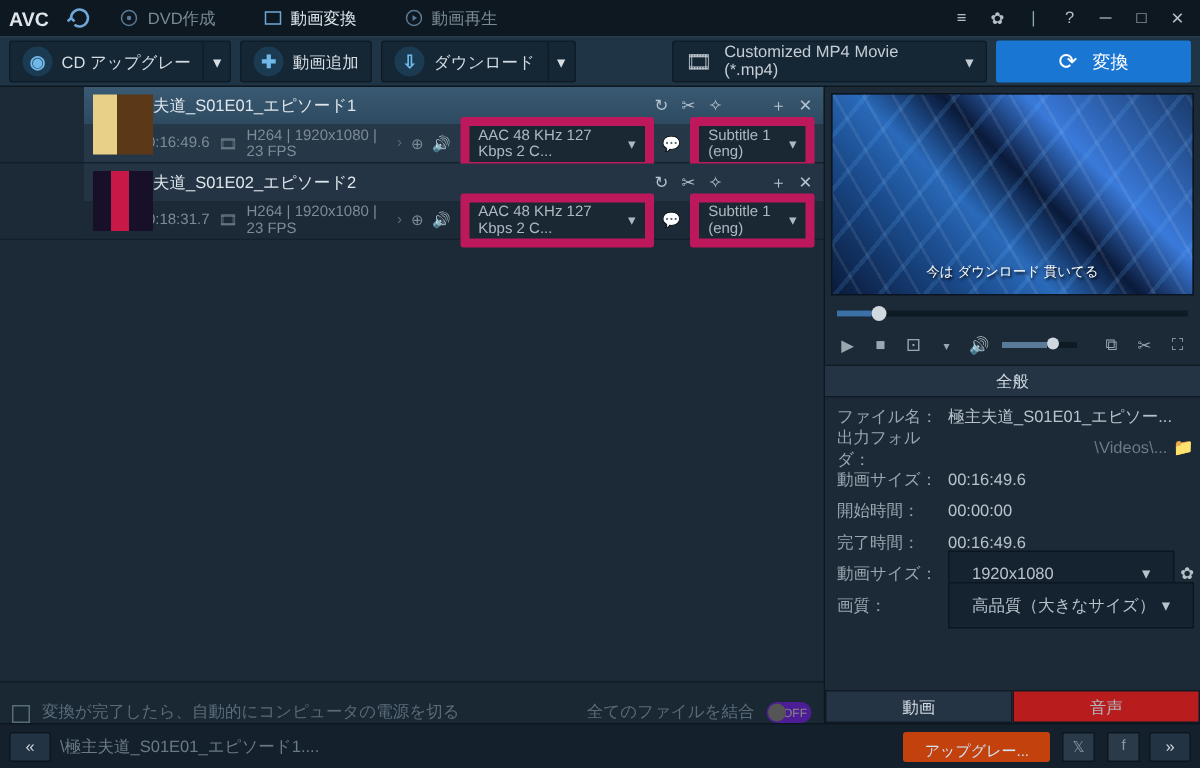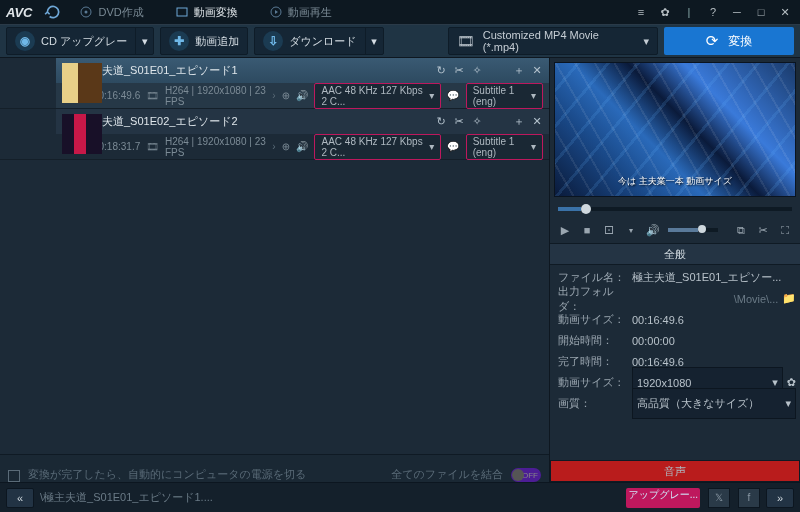--- a/index.html
+++ b/index.html
@@ -1,18 +1,18 @@
 <!DOCTYPE html>
 <html><head>
 <meta charset="utf-8">
 <style>
 *{margin:0;padding:0;box-sizing:border-box;font-family:"Meiryo","Yu Gothic",sans-serif;user-select:none}
 body{width:800px;height:512px;background:#1a2530;color:#aeb8c0;font-size:11px;overflow:hidden}
 .titlebar{height:24px;background:#0d1821;display:flex;align-items:center;padding:0 6px;gap:4px}
-.logo{font-weight:bold;color:#e0e6ea;font-size:13px;margin-right:6px;font-style:italic}
+.logo{font-weight:bold;color:#e0e6ea;font-size:13px;margin-right:6px;}
 .tab{display:flex;align-items:center;gap:6px;padding:0 14px;height:24px;color:#7a8a95;font-size:11px;cursor:pointer}
 .tab.active{color:#e0e6ea}
 .tab-icon{width:12px;height:12px;display:inline-flex;align-items:center;justify-content:center}
 .spacer{flex:1}
 .sysbtn{width:18px;height:18px;display:inline-flex;align-items:center;justify-content:center;color:#b5bdc2;cursor:pointer;margin-left:2px}
 .toolbar{height:34px;background:#1f3444;display:flex;align-items:center;padding:3px 6px;gap:6px;border-top:1px solid #2a3a48;border-bottom:1px solid #0e1720}
 .btn{display:flex;align-items:center;background:#152635;border:1px solid #0e1c28;height:28px;border-radius:2px;color:#d5dde3;font-size:11px;cursor:pointer}
 .btn .caret{width:18px;display:flex;align-items:center;justify-content:center;border-left:1px solid #0e1c28;height:100%}
 .btn-main{display:flex;align-items:center;gap:6px;padding:0 8px;height:100%}
 .btn-icon{width:20px;height:20px;border-radius:50%;background:#1b3b52;display:flex;align-items:center;justify-content:center;color:#6fb8e8;font-size:12px;font-weight:bold}
@@ -23,21 +23,21 @@
 .list{flex:1;overflow:auto;background:#1c2a37}
 .item{border-bottom:1px solid #141f29}
 .item.sel .item-head{background:linear-gradient(#3a5a73,#2d4a60)}
 .item-head{height:25px;display:flex;align-items:center;padding:0 6px;gap:6px;background:#243444;color:#dfe6eb;font-size:11px}
 .item-head .mini{width:12px;height:12px;cursor:pointer;display:flex;align-items:center;justify-content:center;color:#b4c2cd}
 .item-body{height:25px;display:flex;align-items:center;padding:0 6px;gap:6px;font-size:10px;color:#7c8b96;background:#1c2a37}
 .item.sel .item-body{background:#263847}
 .thumb{width:40px;height:40px;background:#000;position:absolute;margin-left:6px;margin-top:5px}
 .item{position:relative;padding-left:56px}
 .chk{width:12px;height:12px;border:1px solid #5a6b78;background:#2a3a48;display:flex;align-items:center;justify-content:center;font-size:9px;color:#cfd8de}
-.pill{display:flex;align-items:center;gap:4px;background:#1a2834;border:1px solid #be185d;padding:1px 6px;border-radius:2px;color:#aeb8c0}
+.pill{display:flex;align-items:center;gap:4px;background:#1a2834;border:6px solid #be185d;padding:1px 6px;border-radius:2px;color:#aeb8c0}
 .left-foot{height:28px;background:#1a2834;border-top:1px solid #0f1a24;display:flex;align-items:flex-end;padding:0 8px;gap:8px;font-size:11px;color:#5a6b78}
 .switch{width:30px;height:14px;background:#4c1d95;border-radius:7px;position:relative;font-size:8px;color:#888;display:flex;align-items:center;justify-content:flex-end;padding:0 3px}
 .switch::before{content:"";position:absolute;left:1px;top:1px;width:12px;height:12px;background:#555;border-radius:50%}
 .right{flex:1;background:#1c2a37;display:flex;flex-direction:column}
 .preview{height:135px;background:linear-gradient(45deg,#0a1a3a 0%,#1a4a8a 25%,#2a6aba 40%,#0a1a3a 55%,#3a7ada 70%,#1a3a6a 100%);position:relative;margin:4px;border:1px solid #0a1420}
 .preview::after{content:"";position:absolute;inset:0;background:repeating-linear-gradient(60deg,transparent 0 15px,rgba(255,255,255,.08) 15px 17px),repeating-linear-gradient(-50deg,transparent 0 20px,rgba(100,180,255,.15) 20px 23px)}
 .subtitle-txt{position:absolute;bottom:8px;width:100%;text-align:center;color:#fff;font-size:9px;text-shadow:1px 1px 2px #000;z-index:2}
 .seek{height:16px;padding:0 8px;display:flex;align-items:center}
 .seek-track{flex:1;height:4px;background:#0e1a24;position:relative}
 .seek-track::before{content:"";position:absolute;left:0;top:0;height:100%;width:10%;background:#3a72a8}
@@ -45,29 +45,29 @@
 .player-ctrl{height:26px;display:flex;align-items:center;padding:0 8px;gap:8px;color:#9aa6b0}
 .player-ctrl .ic{cursor:pointer;width:14px;height:14px;display:flex;align-items:center;justify-content:center}
 .vol{width:50px;height:4px;background:#0e1a24;position:relative}
 .vol::before{content:"";position:absolute;left:0;top:0;height:100%;width:60%;background:#5a7a9a}
 .vol-thumb{position:absolute;left:60%;top:-3px;width:8px;height:8px;background:#cfd8de;border-radius:50%}
 .section-head{height:22px;background:#243444;display:flex;align-items:center;justify-content:center;font-size:11px;color:#cfd8de;border-top:1px solid #0f1a24;border-bottom:1px solid #0f1a24}
 .props{padding:2px 4px}
 .prop{display:flex;height:21px;align-items:center;font-size:11px}
 .prop-l{width:78px;color:#9aa6b0;padding-left:4px}
 .prop-r{flex:1;color:#b8c2ca;display:flex;align-items:center;gap:4px}
-.sel-box{background:#152230;border:1px solid #0c1620;padding:1px 4px;flex:1;display:flex;align-items:center;justify-content:space-between;height:31px}
+.sel-box{background:#152230;border:1px solid #0c1620;padding:1px 15px;flex:1;display:flex;align-items:center;justify-content:space-between;height:31px}
 .tab-row{display:flex;height:22px}
 .tab-row>div{flex:1;display:flex;align-items:center;justify-content:center;background:#b91c1c;border:1px solid #0f1a24;font-size:11px;color:#aeb8c0;cursor:pointer}
 .tab-row>div.active{background:#243444;color:#d5dde3}
 .statusbar{height:30px;background:#14202b;display:flex;align-items:center;padding:0 6px;gap:6px;border-top:1px solid #0c1620}
 .navbtn{width:28px;height:20px;background:#223344;border:1px solid #0c1620;border-radius:2px;display:flex;align-items:center;justify-content:center;color:#cfd8de;cursor:pointer;font-size:11px}
 .path{color:#6a7a86;font-size:11px}
 .socbtn{width:22px;height:20px;background:#2a3a48;border:1px solid #0c1620;display:flex;align-items:center;justify-content:center;color:#8a98a4;margin-left:2px;cursor:pointer;font-size:10px}
-.upg{background:#be185d;color:#d0e4f6;padding:0 2px;height:20px;display:flex;align-items:flex-start;font-size:10px;border-radius:2px}
+.upg{background:#c2410c;color:#d0e4f6;padding:0 14px;height:20px;display:flex;align-items:flex-end;font-size:10px;border-radius:2px}
 svg{width:100%;height:100%}
 </style>
 </head>
 <body>
 
 <div class="titlebar">
   <span class="logo">AVC</span>
   <span class="sysbtn">
       <svg viewBox="0 0 16 16">
         <path fill="none" stroke="#6fa8d8" stroke-width="1.5" d="M3 8a5 5 0 1 1 2 4M3 8l-2 2M3 8l2 2"></path>
@@ -217,21 +217,21 @@
       <span class="chk" style="background:transparent"></span>
       <span>変換が完了したら、自動的にコンピュータの電源を切る</span>
       <span class="spacer"></span>
       <span>全てのファイルを結合</span>
       <span class="switch">OFF</span>
     </div>
   </div>
 
   <div class="right">
     <div class="preview">
-      <div class="subtitle-txt">今は 主夫業一本 動画サイズ</div>
+      <div class="subtitle-txt">今は ダウンロード 貫いてる</div>
     </div>
     <div class="seek">
       <div class="seek-track">
           <div class="seek-thumb"></div>
         </div>
     </div>
     <div class="player-ctrl">
       <span class="ic">▶</span>
       <span class="ic">■</span>
       <span class="ic">⚀</span>
@@ -248,21 +248,21 @@
 
     <div class="section-head">全般</div>
     <div class="props">
       <div class="prop">
           <div class="prop-l">ファイル名：</div>
           <div class="prop-r">極主夫道_S01E01_エピソー...</div>
         </div>
       <div class="prop">
           <div class="prop-l">出力フォルダ：</div>
           <div class="prop-r">
-            <span style="flex:1;text-align:right;color:#6a7a86">\Movie\...</span>
+            <span style="flex:1;text-align:right;color:#6a7a86">\Videos\...</span>
             <span>📁</span>
           </div>
         </div>
       <div class="prop">
           <div class="prop-l">動画サイズ：</div>
           <div class="prop-r">00:16:49.6</div>
         </div>
       <div class="prop">
           <div class="prop-l">開始時間：</div>
           <div class="prop-r">00:00:00</div>
@@ -286,20 +286,21 @@
           <div class="prop-r">
             <div class="sel-box">
               <span>高品質（大きなサイズ）</span>
               <span>▾</span>
             </div>
           </div>
         </div>
     </div>
     <div style="flex:1"></div>
     <div class="tab-row">
+      <div class="active">動画</div>
       <div>音声</div>
     </div>
   </div>
 </div>
 
 <div class="statusbar">
   <div class="navbtn">«</div>
   <span class="path">\極主夫道_S01E01_エピソード1....</span>
   <span class="spacer"></span>
   <div class="upg">

